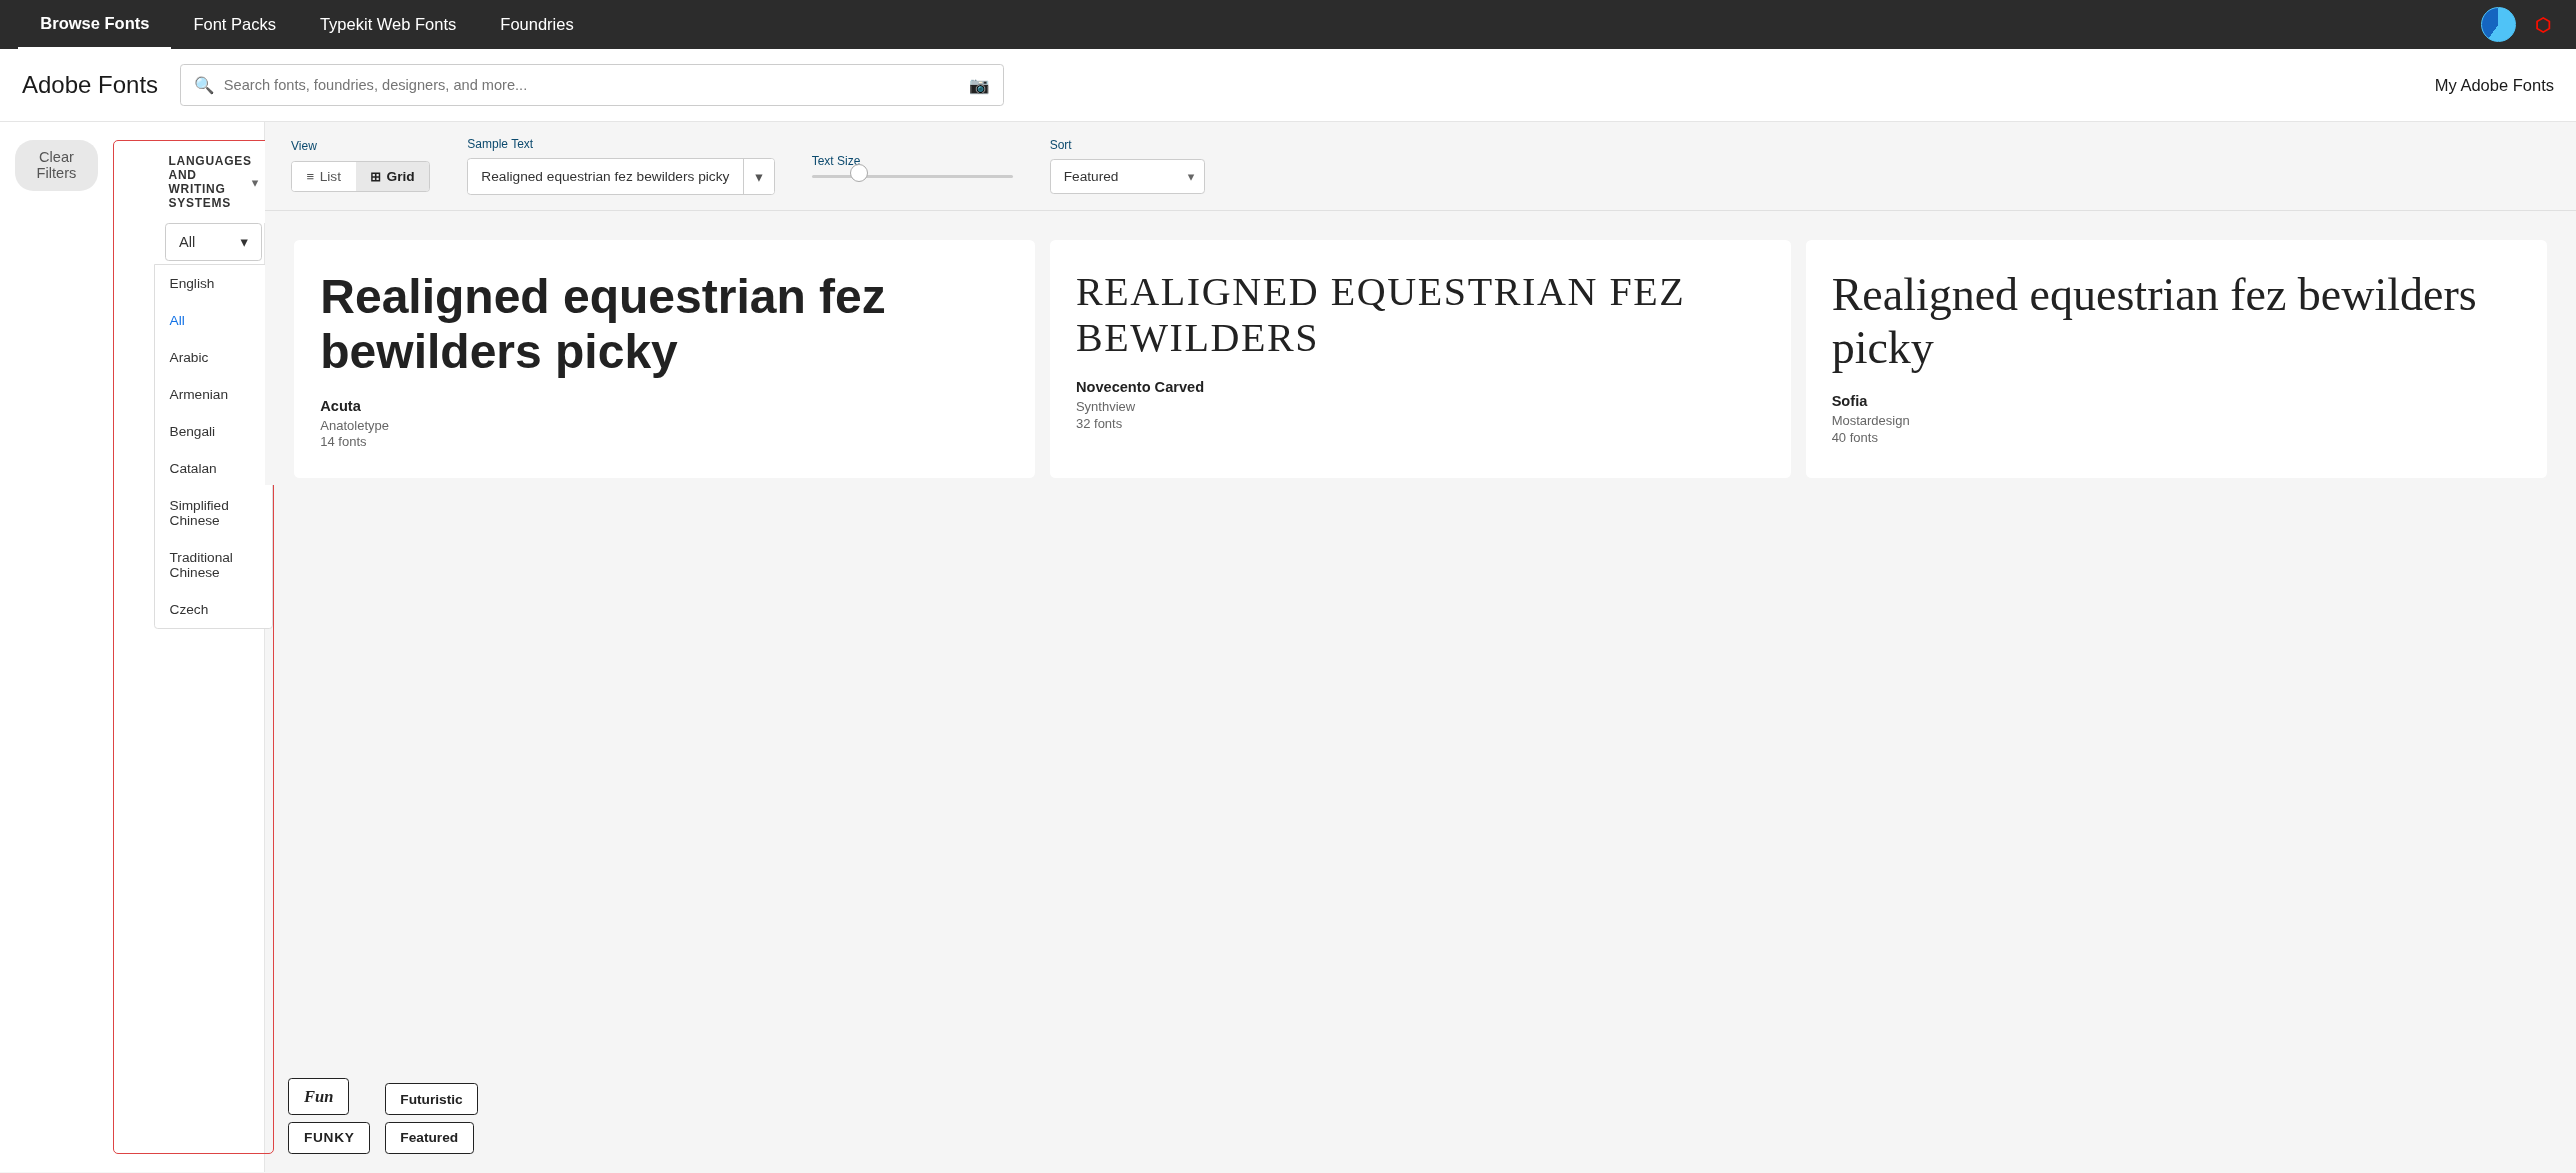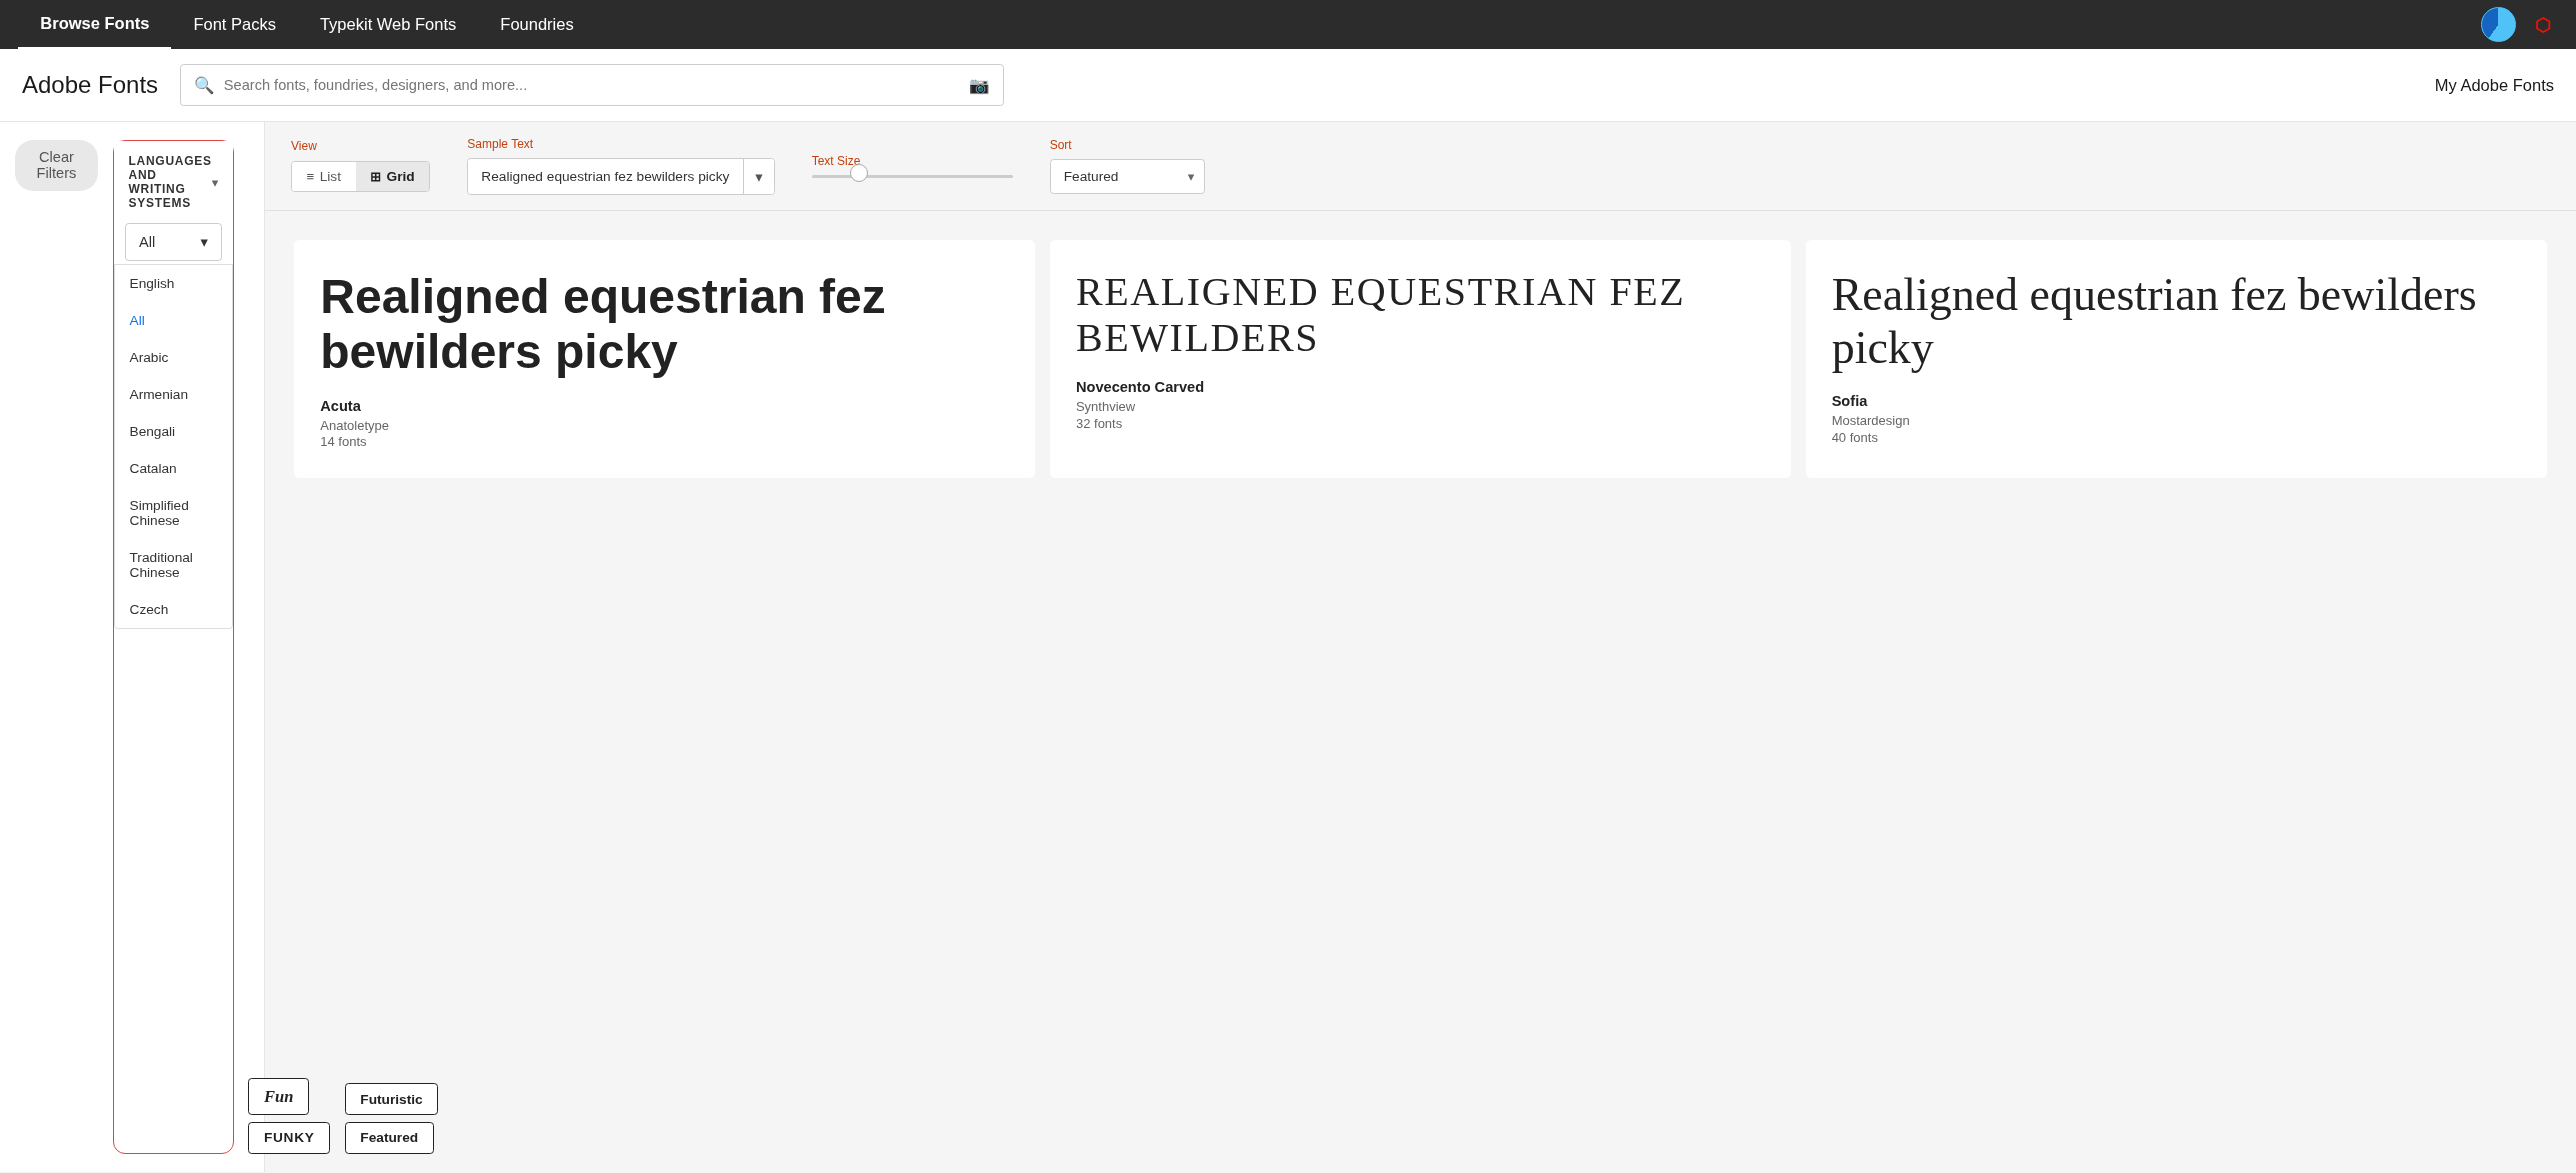--- a/index.html
+++ b/index.html
@@ -134,22 +134,23 @@
       padding: 9.2px 22px;
       font-size: 14.6px;
       color: #555;
       cursor: pointer;
       align-self: flex-start;
     }
 
     
     .filter-section {
       border: 1.8px solid #d44;
-      border-radius: 12px;
+      border-radius: 5px;
       overflow: visible;
+      padding-left: 40px;
     }
     .filter-section-header {
       display: flex;
       align-items: center;
       justify-content: space-between;
       padding: 13px 14.6px;
       cursor: pointer;
       background: #fff;
     }
     .filter-section-title {
@@ -267,21 +268,21 @@
       gap: 37px;
       border-bottom: 0.9px solid #e0e0e0;
     }
     .control-group {
       display: flex;
       flex-direction: column;
       gap: 7.3px;
     }
     .control-label {
       font-size: 12px;
-      color: #c2410c;
+      color: #0c4a6e;
       font-weight: 500;
     }
     .view-toggle {
       display: flex;
       align-items: center;
       gap: 0;
       border: 0.9px solid #ccc;
       border-radius: 3.7px;
       overflow: hidden;
     }

